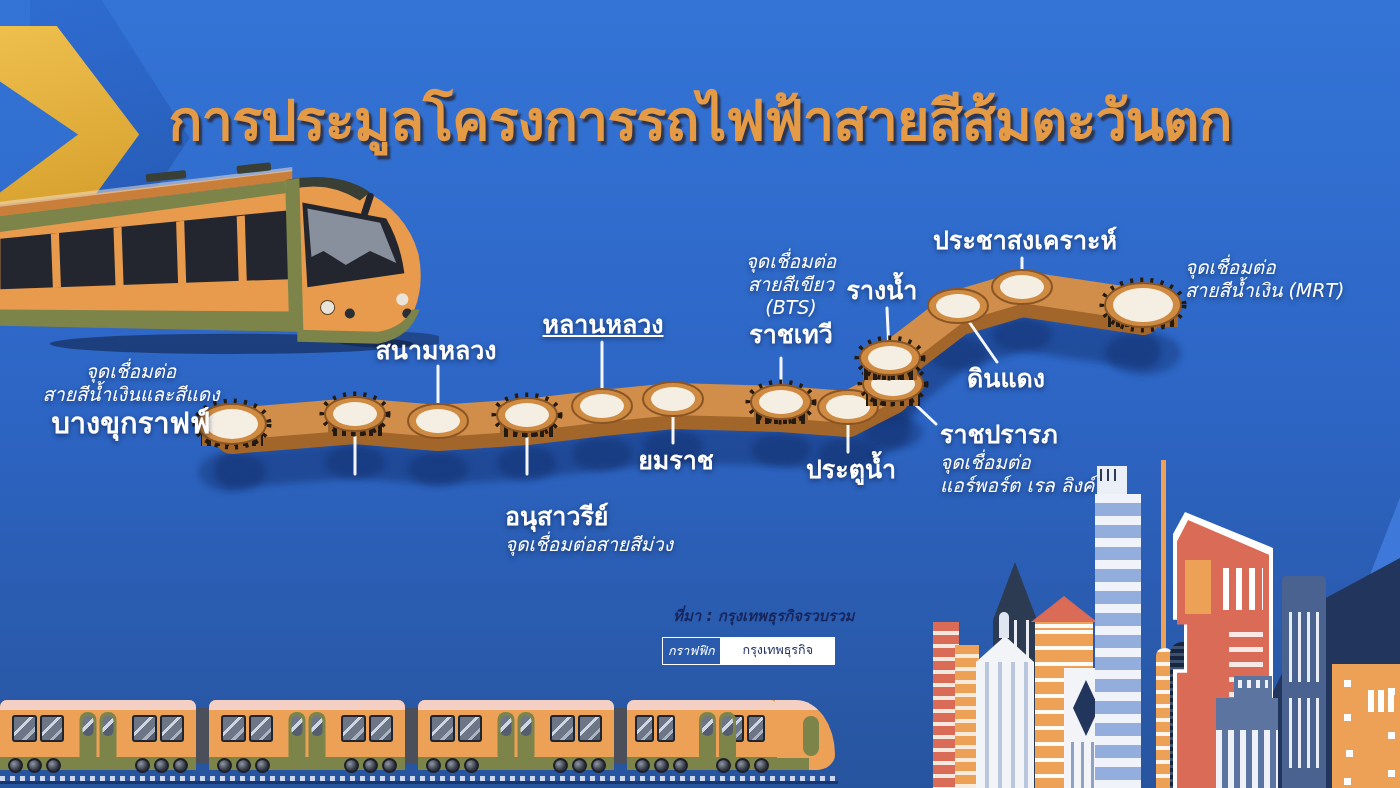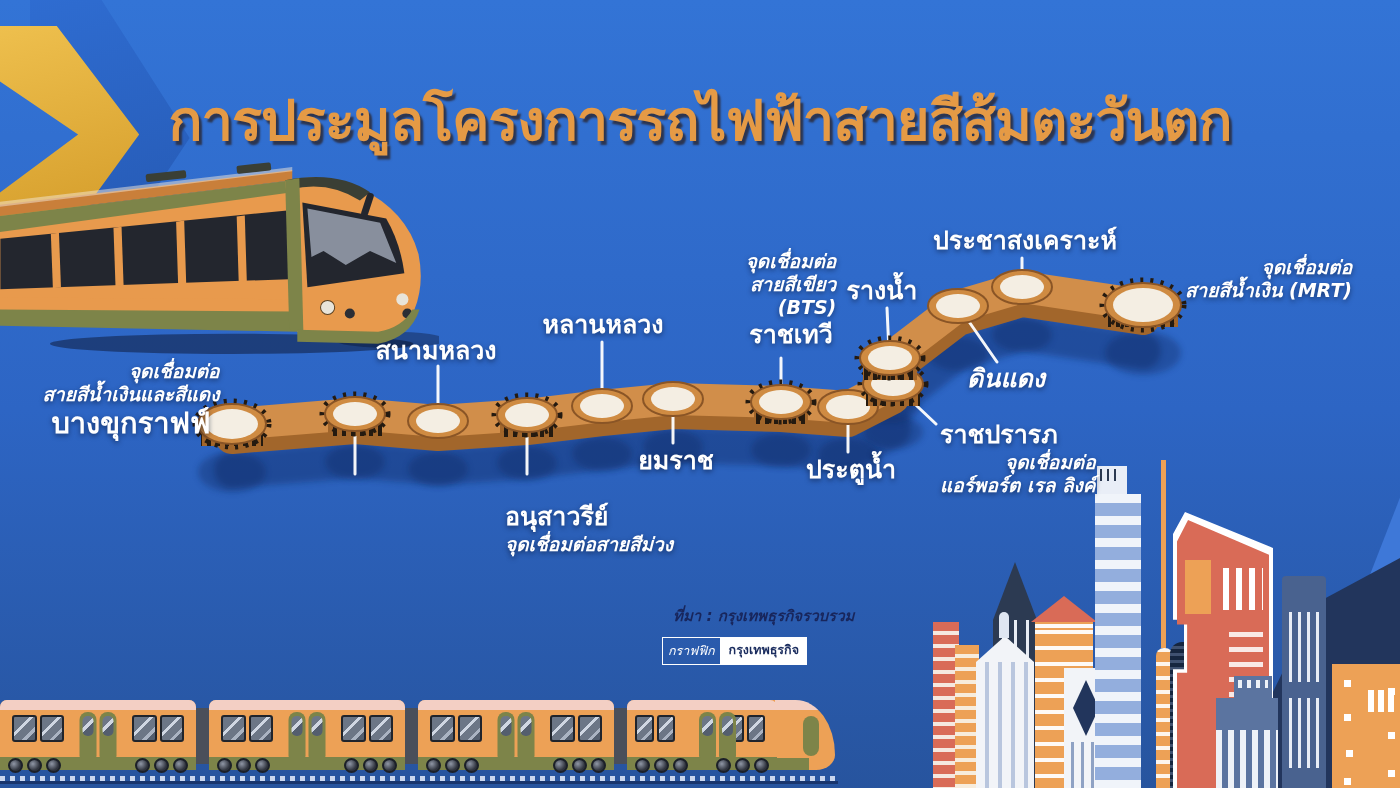--- a/index.html
+++ b/index.html
@@ -26,28 +26,28 @@
   
   #tram{position:absolute;left:-6px;top:158px;width:445px;height:202px;z-index:2;}
   #route{position:absolute;left:0;top:0;width:1400px;height:788px;z-index:3;}
   #labels{position:absolute;left:0;top:0;width:1400px;height:788px;z-index:4;pointer-events:none;}
   .slabel{position:absolute;color:var(--label);line-height:1.22;white-space:nowrap;
     text-shadow:0 2px 5px rgba(8,16,40,.55);}
   .slabel.center{transform:translateX(-50%);text-align:center;}
   .slabel.left{text-align:left;}
   .sname{font-size:25px;font-weight:800;}
   .sname.big{font-size:29px;}
-  .ssub{font-size:19px;font-style:italic;font-weight:700;text-align:right;}
+  .ssub{font-size:19px;font-style:italic;font-weight:400;}
 
   
   #source{position:absolute;left:636px;top:604px;z-index:5;font-size:15px;font-weight:700;
     font-style:italic;color:var(--source-text);margin-left:37px;}
   #badge{position:absolute;left:662px;top:637px;z-index:5;display:flex;align-items:stretch;font-size:12.5px;justify-content:center;}
   .badge-l{border:1.5px solid #fff;color:#fff;font-style:italic;padding:3px 5px;}
-  .badge-r{background:#fff;color:var(--badge-navy);font-weight:700;padding:3px 8px;}
+  .badge-r{background:#fff;color:var(--badge-navy);font-weight:400;padding:3px 22px;}
 
   
   #skyline{position:absolute;left:896px;top:438px;width:504px;height:350px;z-index:2;}
   .bldg{position:absolute;bottom:0;}
   .wedge-light{left:330px;width:174px;height:330px;background:var(--wedge-blue);
     clip-path:polygon(35% 100%,100% 12%,100% 100%);}
   .wedge-navy{left:330px;width:174px;height:250px;background:var(--wedge-navy);
     clip-path:polygon(0 100%,100% 100%,100% 8%,52% 26%);}
   .b-coral-str{left:37px;width:26px;height:166px;
     background:repeating-linear-gradient(180deg,var(--coral) 0 9px,#f5e8df 9px 13px);}
@@ -265,21 +265,21 @@
         <div class="ssub">สายสีน้ำเงินและสีแดง</div>
         <div class="sname big">บางขุกราฟฟ์</div>
       </div>
       <div class="slabel center" style="left: 436px; top: 336px;">
         <div class="sname">สนามหลวง</div>
       </div>
       <div class="slabel left" style="left: 505px; top: 478px; margin-top: 24px;">
         <div class="sname">อนุสาวรีย์</div>
         <div class="ssub">จุดเชื่อมต่อสายสีม่วง</div>
       </div>
-      <div class="slabel center" style="left: 603px; top: 310px;">
+      <div class="slabel center" style="left: 603px; top: 310px; text-decoration: underline;">
         <div class="sname">หลานหลวง</div>
       </div>
       <div class="slabel center" style="left: 676px; top: 446px;">
         <div class="sname">ยมราช</div>
       </div>
       <div class="slabel center" style="left: 791px; top: 250px;">
         <div class="ssub">จุดเชื่อมต่อ</div>
         <div class="ssub">สายสีเขียว</div>
         <div class="ssub">(BTS)</div>
         <div class="sname">ราชเทวี</div>
@@ -288,21 +288,21 @@
         <div class="sname">ประตูน้ำ</div>
       </div>
       <div class="slabel left" style="left: 940px; top: 420px;">
         <div class="sname">ราชปรารภ</div>
         <div class="ssub">จุดเชื่อมต่อ</div>
         <div class="ssub">แอร์พอร์ต เรล ลิงค์</div>
       </div>
       <div class="slabel center" style="left: 882px; top: 276px;">
         <div class="sname">รางน้ำ</div>
       </div>
-      <div class="slabel center" style="left: 1006px; top: 364px; font-style: italic;">
+      <div class="slabel center" style="left: 1006px; top: 364px;">
         <div class="sname">ดินแดง</div>
       </div>
       <div class="slabel center" style="left: 1025px; top: 226px;">
         <div class="sname">ประชาสงเคราะห์</div>
       </div>
       <div class="slabel left" style="left: 1185px; top: 256px;">
         <div class="ssub">จุดเชื่อมต่อ</div>
         <div class="ssub">สายสีน้ำเงิน (MRT)</div>
       </div>
     </div>

